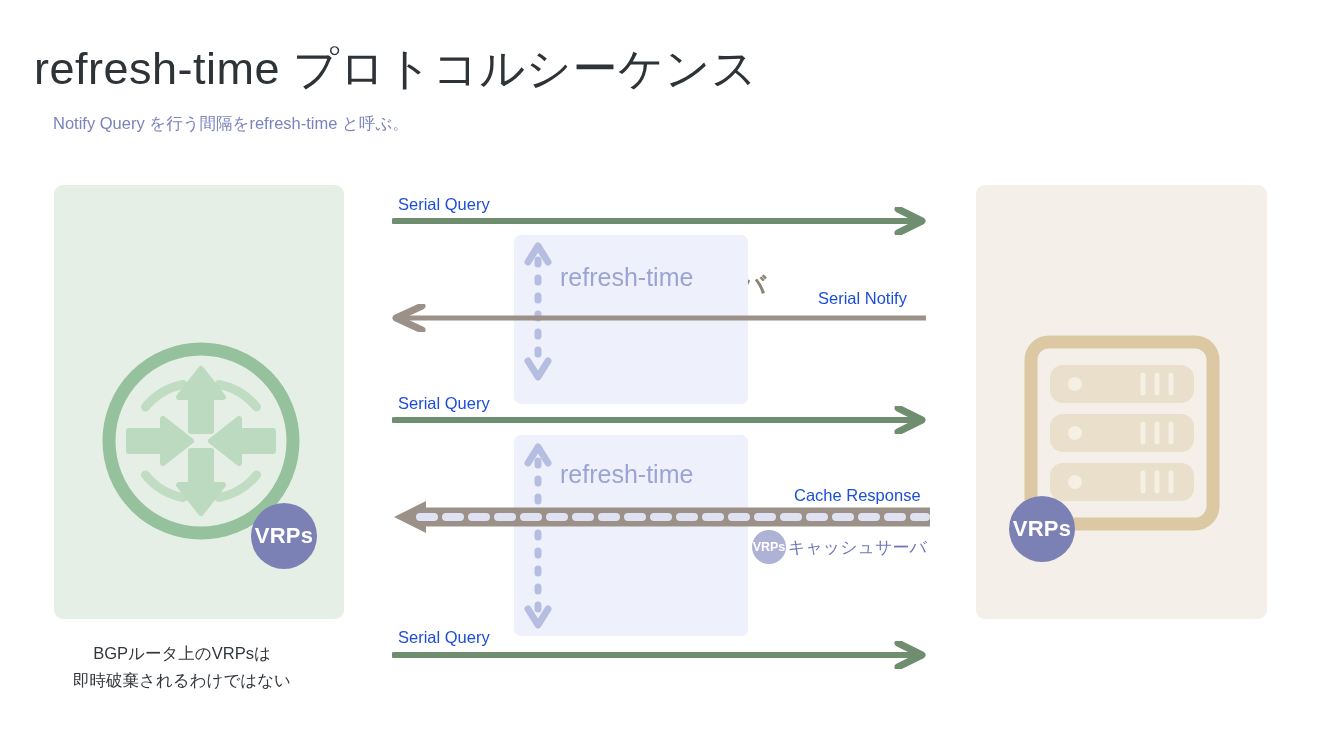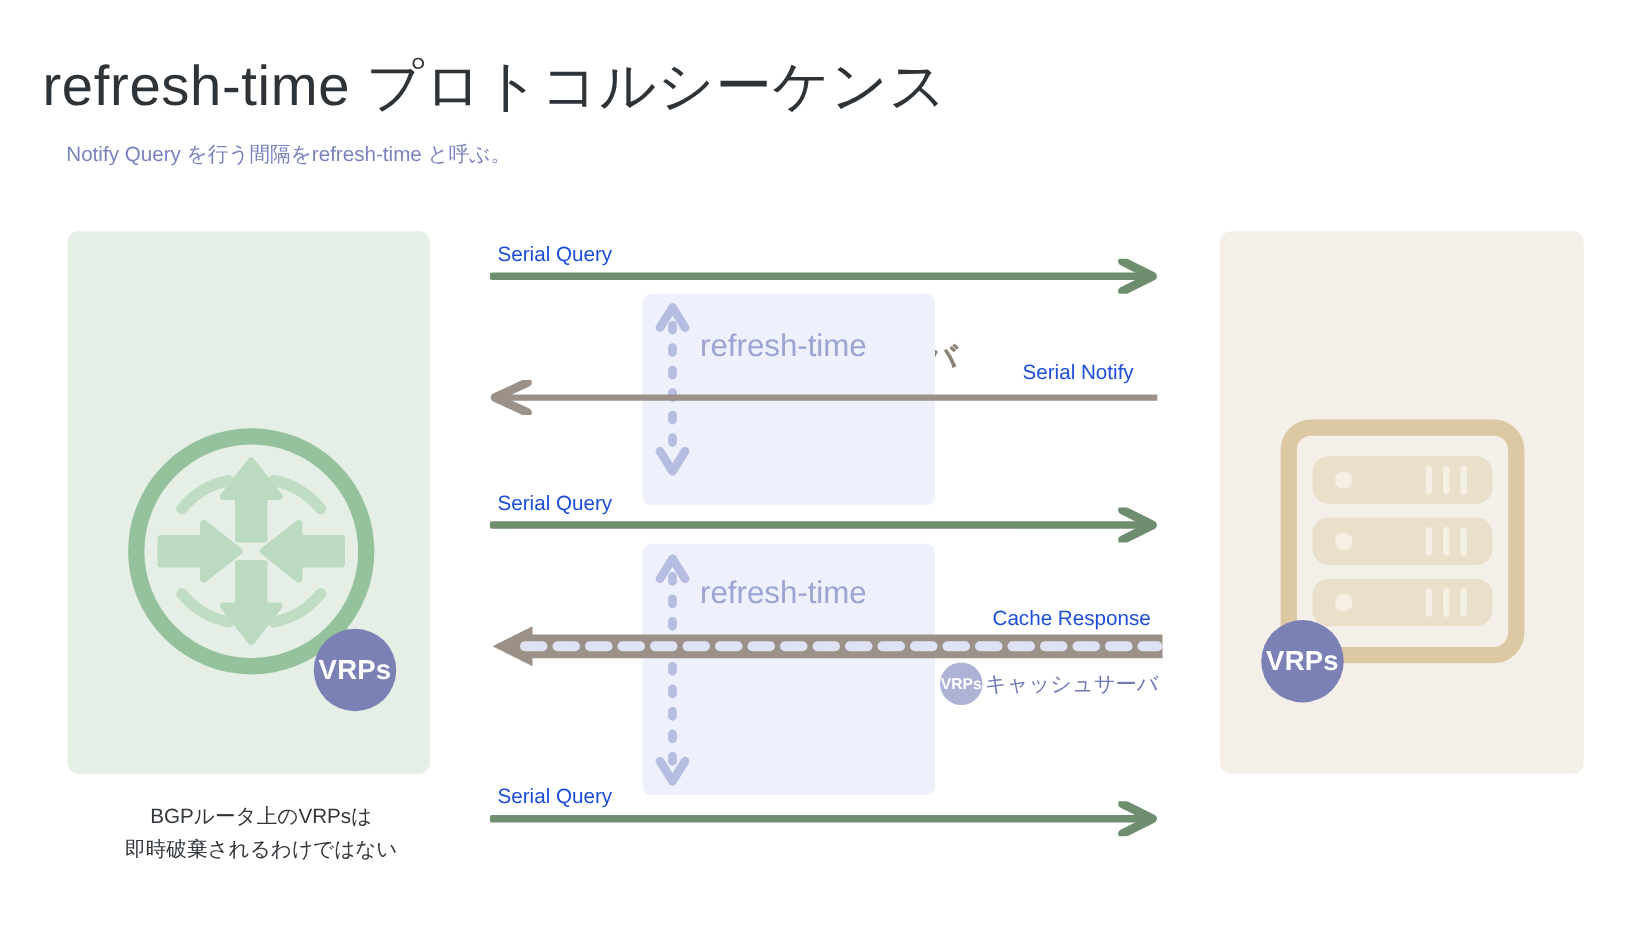--- a/index.html
+++ b/index.html
@@ -131,21 +131,21 @@
     background: #aeb2d4;
     color: #ffffff;
     font-size: 12.5px;
     font-weight: bold;
     vertical-align: middle;
   }
 
   
   #bgp-caption {
     position: absolute;
-    left: 64px;
+    left: 37px;
     top: 640px;
     width: 290px;
     text-align: center;
     font-size: 16.5px;
     color: #32373c;
     line-height: 1.62;
     white-space: pre-line;
   }
 
   

